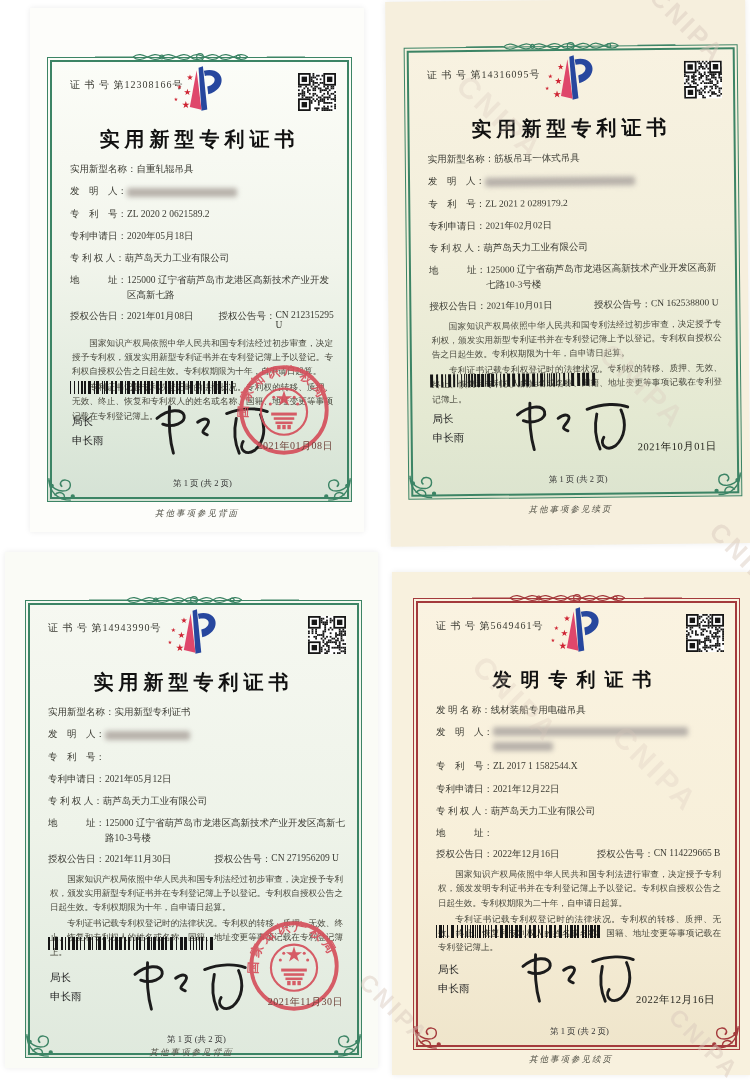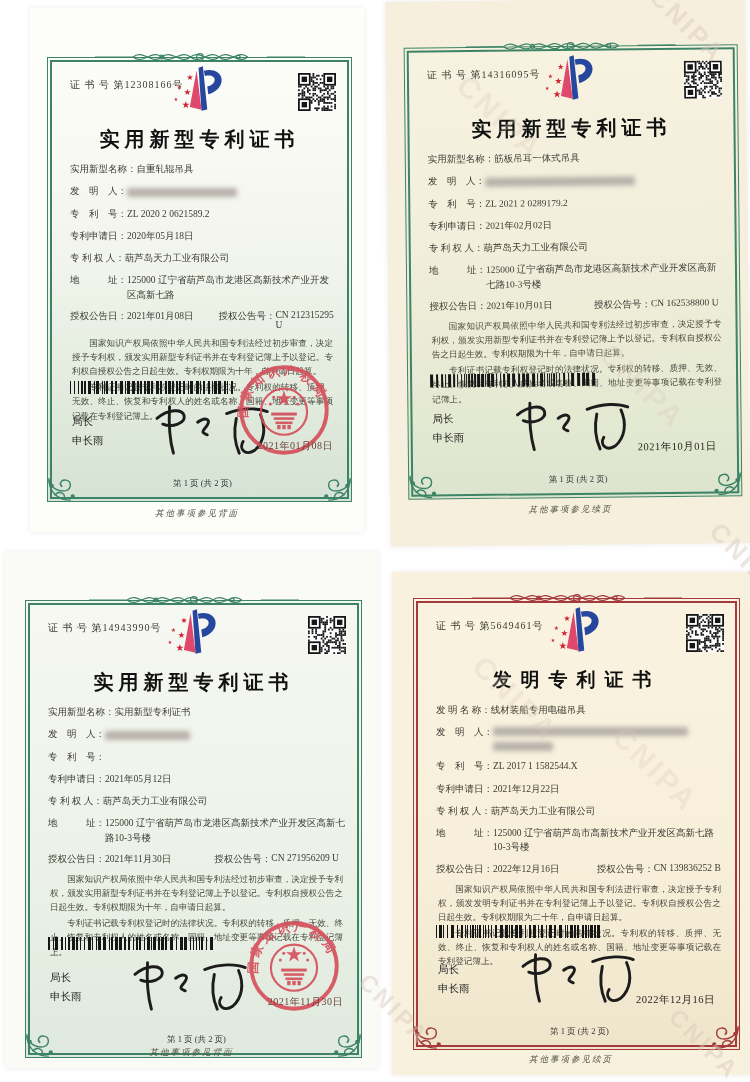--- a/index.html
+++ b/index.html
@@ -982,30 +982,29 @@
         <div class="row">
             <span class="lbl">专利申请日：</span>
             <span class="val">2021年12月22日</span>
           </div>
         <div class="row">
             <span class="lbl">专 利 权 人：</span>
             <span class="val">葫芦岛天力工业有限公司</span>
           </div>
         <div class="row">
             <span class="lbl">地　　　址：</span>
-            <span class="val">125000 辽宁省葫芦岛市高新技术产业开发区高新七路10-3号楼</span>
           </div>
         <div class="grant">
           <span class="g-left">
               <span class="lbl">授权公告日：</span>
               <span class="val">2022年12月16日</span>
             </span>
           <span class="g-right">
               <span class="lbl">授权公告号：</span>
-              <span class="val">CN 139836252 B</span>
+              <span class="val">CN 114229665 B</span>
             </span>
         </div>
         <div class="bodytext">
           <p>国家知识产权局依照中华人民共和国专利法进行审查，决定授予专利权，颁发发明专利证书并在专利登记簿上予以登记。专利权自授权公告之日起生效。专利权期限为二十年，自申请日起算。</p>
           <p>专利证书记载专利权登记时的法律状况。专利权的转移、质押、无效、终止、恢复和专利权人的姓名或名称、国籍、地址变更等事项记载在专利登记簿上。</p>
         </div>
       </div>
 
       <div class="footer">
         <div class="barcode"><i style="width:1px;margin-right:2px"></i><i style="width:3px;margin-right:1px"></i><i style="width:1px;margin-right:3px"></i><i style="width:1px;margin-right:3px"></i><i style="width:3px;margin-right:3px"></i><i style="width:1px;margin-right:3px"></i><i style="width:2px;margin-right:2px"></i><i style="width:1px;margin-right:1px"></i><i style="width:1px;margin-right:2px"></i><i style="width:1px;margin-right:1px"></i><i style="width:2px;margin-right:1px"></i><i style="width:1px;margin-right:1px"></i><i style="width:1px;margin-right:1px"></i><i style="width:2px;margin-right:2px"></i><i style="width:1px;margin-right:1px"></i><i style="width:1px;margin-right:2px"></i><i style="width:1px;margin-right:2px"></i><i style="width:1px;margin-right:3px"></i><i style="width:2px;margin-right:3px"></i><i style="width:3px;margin-right:2px"></i><i style="width:3px;margin-right:1px"></i><i style="width:1px;margin-right:1px"></i><i style="width:2px;margin-right:2px"></i><i style="width:3px;margin-right:1px"></i><i style="width:3px;margin-right:3px"></i><i style="width:1px;margin-right:3px"></i><i style="width:2px;margin-right:2px"></i><i style="width:3px;margin-right:2px"></i><i style="width:1px;margin-right:2px"></i><i style="width:2px;margin-right:3px"></i><i style="width:1px;margin-right:2px"></i><i style="width:3px;margin-right:2px"></i><i style="width:2px;margin-right:3px"></i><i style="width:3px;margin-right:3px"></i><i style="width:1px;margin-right:1px"></i><i style="width:1px;margin-right:2px"></i><i style="width:3px;margin-right:1px"></i><i style="width:2px;margin-right:1px"></i><i style="width:2px;margin-right:3px"></i><i style="width:2px;margin-right:1px"></i><i style="width:2px;margin-right:1px"></i><i style="width:1px;margin-right:1px"></i><i style="width:3px;margin-right:1px"></i><i style="width:2px;margin-right:1px"></i><i style="width:3px;margin-right:1px"></i></div>

